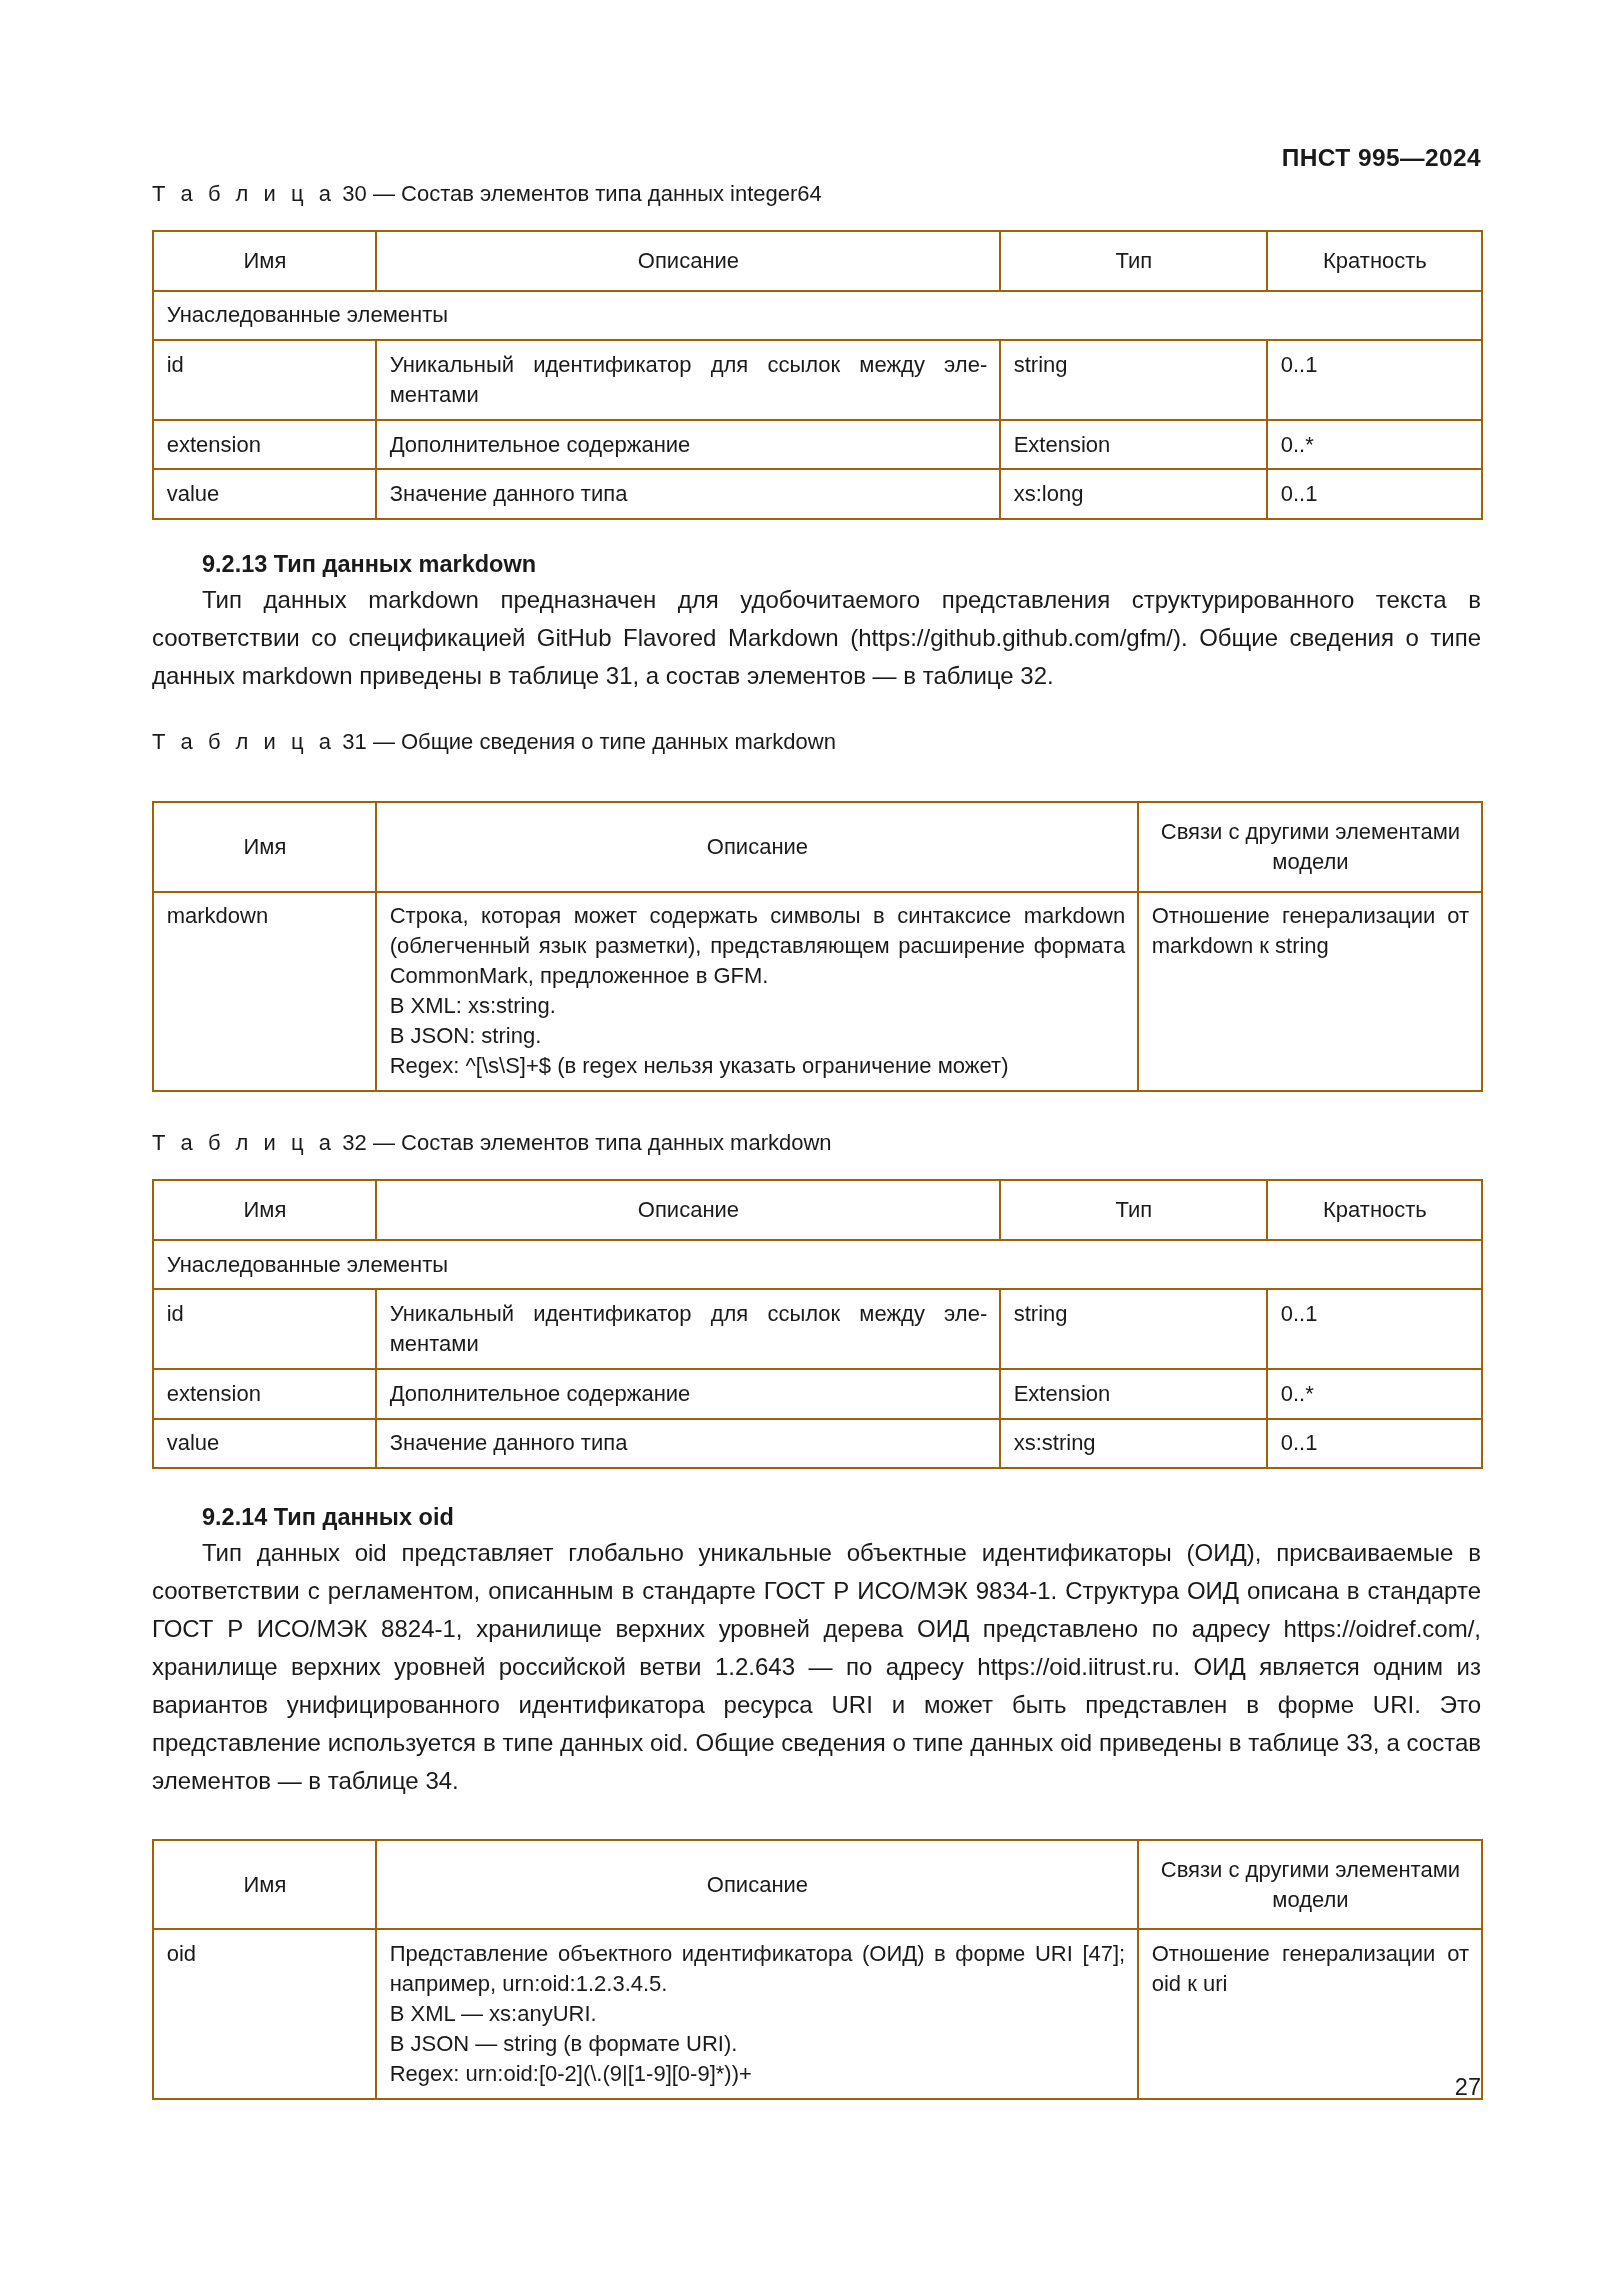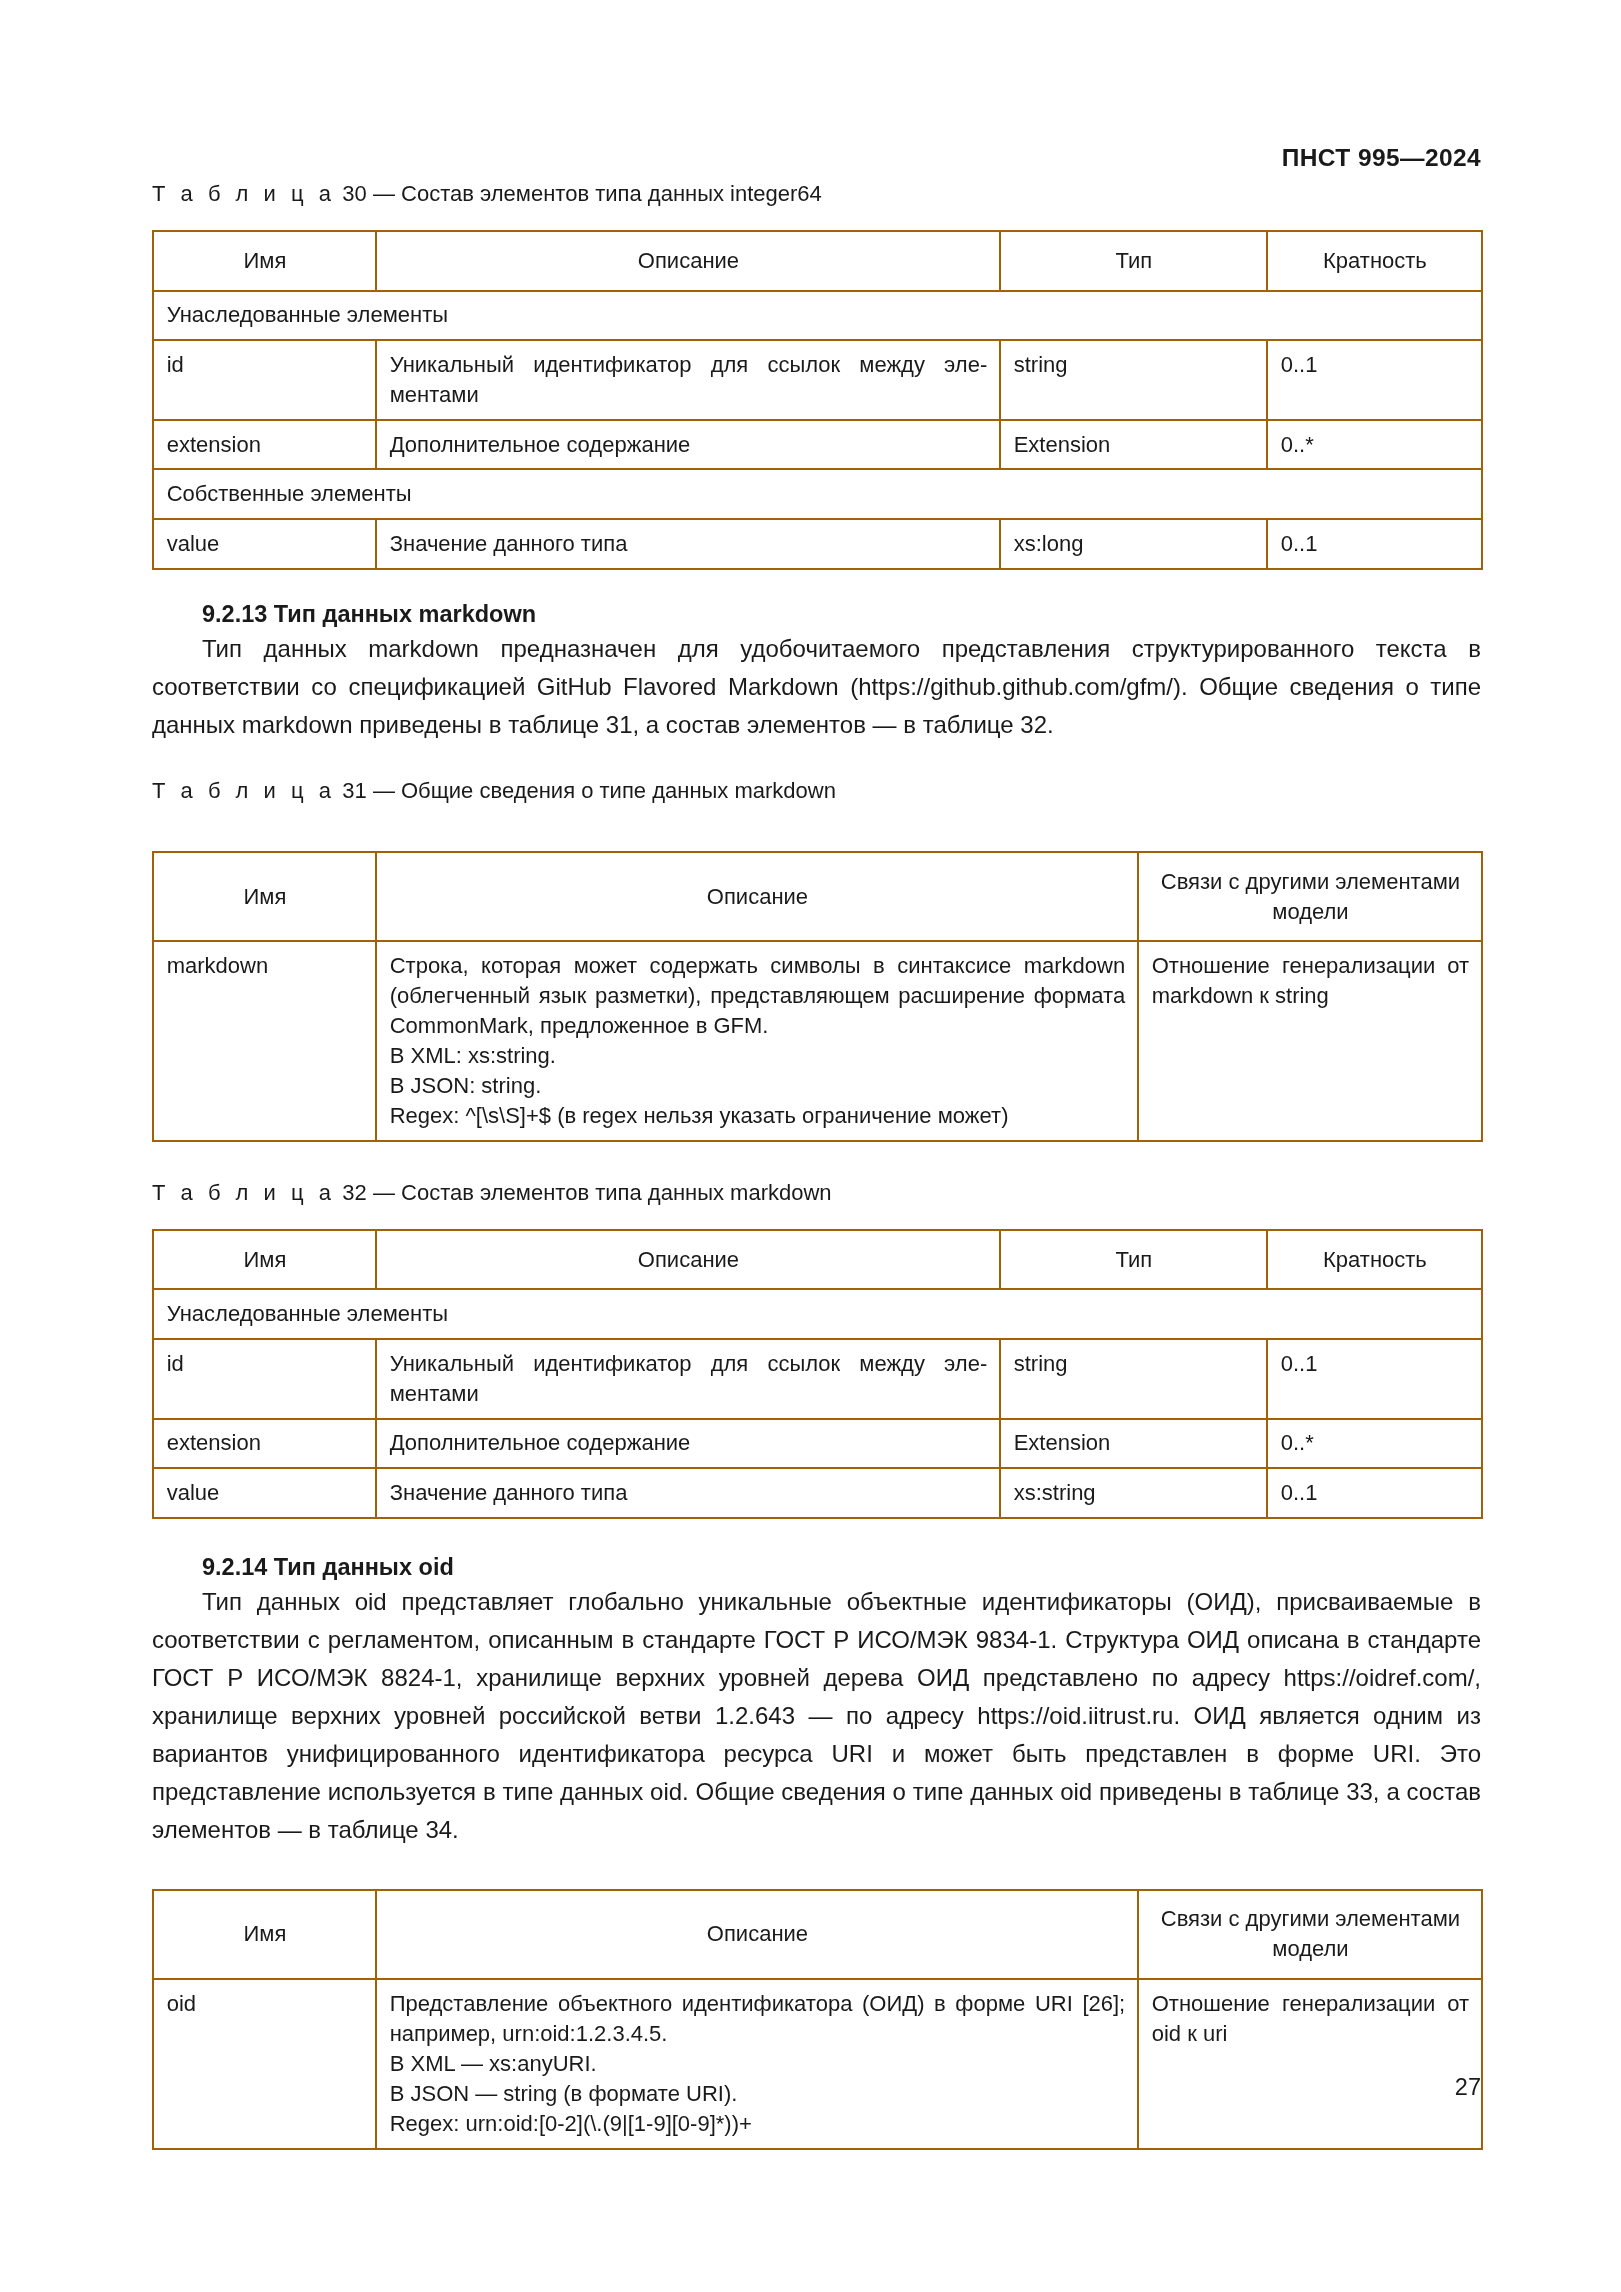--- a/index.html
+++ b/index.html
@@ -178,23 +178,20 @@
           <td>string</td>
           <td>0..1</td>
         </tr>
         <tr>
           <td>extension</td>
           <td class="cell-desc">Дополнительное содержание</td>
           <td>Extension</td>
           <td>0..*</td>
         </tr>
         <tr>
-          <td class="cell-group" colspan="4">Собственные элементы</td>
-        </tr>
-        <tr>
           <td>value</td>
           <td class="cell-desc">Значение данного типа</td>
           <td>xs:long</td>
           <td>0..1</td>
         </tr>
       </tbody>
     </table>
 
     <div class="sp-30"></div>
 
@@ -300,21 +297,21 @@
         <tr>
           <th>Имя</th>
           <th>Описание</th>
           <th>Связи с другими элементами модели</th>
         </tr>
       </thead>
       <tbody>
         <tr>
           <td>oid</td>
           <td class="cell-desc">
-            <span>Представление объектного идентификатора (ОИД) в форме URI [26]; например, urn:oid:1.2.3.4.5.</span><br>
+            <span>Представление объектного идентификатора (ОИД) в форме URI [47]; например, urn:oid:1.2.3.4.5.</span><br>
             <span class="nowrap">В XML — xs:anyURI.</span><br>
             <span class="nowrap">В JSON — string (в формате URI).</span><br>
             <span class="nowrap">Regex: urn:oid:[0-2](\.(9|[1-9][0-9]*))+</span>
           </td>
           <td class="cell-rel">Отношение генерализации от oid к uri</td>
         </tr>
       </tbody>
     </table>
 
   </div>

